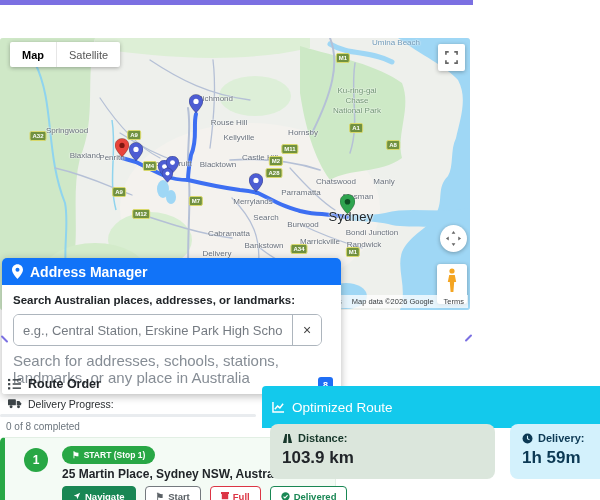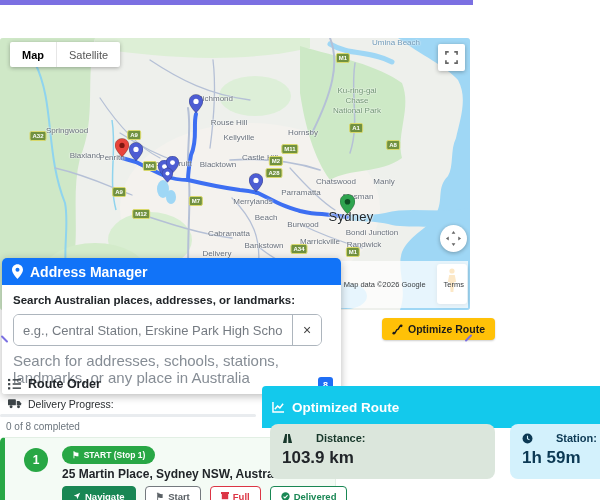--- a/index.html
+++ b/index.html
@@ -30,22 +30,22 @@
   .maptype button.sat{color:#565656;font-weight:normal;border-left:1px solid #e6e6e6;}
   .fullscreen{position:absolute;left:438px;top:6px;width:27px;height:27px;background:#fff;
     border:none;border-radius:2px;box-shadow:0 1px 4px rgba(0,0,0,.3);cursor:pointer;
     display:flex;align-items:center;justify-content:center;}
   .pan{position:absolute;left:440px;top:187px;width:27px;height:27px;background:#fff;
     border-radius:50%;box-shadow:0 1px 4px rgba(0,0,0,.3);display:flex;align-items:center;
     justify-content:center;cursor:pointer;}
   .pegman{position:absolute;left:437px;top:226px;width:30px;height:40px;background:#fff;
     border:none;border-radius:3px;box-shadow:0 1px 4px rgba(0,0,0,.3);cursor:pointer;
     display:flex;align-items:flex-start;justify-content:center;padding-top:4px;box-sizing:border-box;}
-  .attrib{position:absolute;right:2px;bottom:2px;display:flex;gap:18px;font-size:7.5px;
-    color:#3c4043;background:rgba(255,255,255,.75);padding:19px 4px;}
+  .attrib{position:absolute;right:2px;bottom:2px;display:flex;gap:10px;font-size:7.5px;
+    color:#3c4043;background:rgba(255,255,255,.75);padding:2px 4px;}
   .attrib span{cursor:default;}
   
   .address-panel{position:absolute;left:2px;top:258px;width:339px;
     box-shadow:0 2px 8px rgba(0,0,0,.28);border-radius:5px 5px 3px 3px;}
   .ap-header{height:27px;background:#1173f8;border-radius:5px 5px 0 0;display:flex;
     align-items:center;gap:7px;padding-left:10px;color:#fff;font-size:14px;font-weight:bold;}
   .ap-body{background:#fff;padding:9px 19px 8px 11px;border-radius:0 0 3px 3px;}
   .ap-label{font-size:11.5px;font-weight:bold;color:#212529;margin-bottom:8px;}
   .input-group{display:flex;height:30px;border:1px solid #adb5bd;border-radius:6px;
     overflow:hidden;background:#fff;}
@@ -84,26 +84,26 @@
   .act.navigate{background:#198754;border:1px solid #198754;color:#fff;}
   .act.start{border:1px solid #74797e;color:#5a6065;}
   .act.full{border:1px solid #dc3545;color:#dc3545;}
   .act.delivered{border:1px solid #198754;color:#198754;}
   
   .count-badge{position:absolute;left:318px;top:377px;width:15px;height:15px;background:#1f6ef5;
     border-radius:3px;color:#fff;font-size:9px;font-weight:bold;display:flex;
     align-items:center;justify-content:center;}
   .or-header{position:absolute;left:262px;top:386px;width:338px;height:42px;background:#13c9ec;
     border-radius:4px 0 0 0;display:flex;align-items:center;gap:7px;padding-left:10px;
-    box-sizing:border-box;color:#fff;font-size:13.5px;font-weight:bold;}
+    box-sizing:border-box;color:#fff;font-size:13.5px;font-weight:normal;}
   .stat-card{position:absolute;top:424px;height:55px;border-radius:8px;box-sizing:border-box;
     padding:8px 12px;}
   .stat-card.distance{left:270px;width:225px;background:#dbe6dc;}
   .stat-card.duration{left:510px;width:110px;background:#d3f1fc;}
-  .stat-label{display:flex;align-items:center;gap:23px;font-size:11px;font-weight:bold;}
+  .stat-label{display:flex;align-items:center;gap:5px;font-size:11px;font-weight:bold;}
   .distance .stat-label{color:#17372a;}
   .duration .stat-label{color:#0c3954;}
   .stat-value{margin-top:4px;font-size:17px;font-weight:600;color:#212529;}
   .duration .stat-value{color:#0c3954;}
 </style>
 </head>
 <body>
 
 <div class="stage">
 
@@ -170,21 +170,21 @@
         <span class="map-label park" style="left: 357px; top: 52px;">Ku-ring-gai</span>
         <span class="map-label park" style="left: 357px; top: 62px;">Chase</span>
         <span class="map-label park" style="left: 357px; top: 72px;">National Park</span>
         <span class="map-label town" style="left: 336px; top: 143px;">Chatswood</span>
         <span class="map-label town" style="left: 384px; top: 143px;">Manly</span>
         <span class="map-label town" style="left: 358px; top: 158px;">Mosman</span>
         <span class="map-label city" style="left: 351px; top: 178px;">Sydney</span>
         <span class="map-label town" style="left: 261px; top: 154px; margin-left: 40px;">Parramatta</span>
         <span class="map-label town" style="left: 253px; top: 163px;">Merrylands</span>
         <span class="map-label town" style="left: 303px; top: 186px;">Burwood</span>
-        <span class="map-label town" style="left: 266px; top: 179px;">Beach</span>
+        <span class="map-label town" style="left: 266px; top: 179px;">Search</span>
         <span class="map-label town" style="left: 372px; top: 194px;">Bondi Junction</span>
         <span class="map-label town" style="left: 320px; top: 203px; text-align: right;">Marrickville</span>
         <span class="map-label town" style="left: 364px; top: 206px;">Randwick</span>
         <span class="map-label town" style="left: 229px; top: 195px;">Cabramatta</span>
         <span class="map-label town" style="left: 264px; top: 207px;">Bankstown</span>
         <span class="map-label town" style="left: 217px; top: 215px;">Delivery</span>
       </div>
     <div id="map-badges">
         <span class="road-badge" style="left: 38px; top: 98px;">A32</span>
         <span class="road-badge" style="left: 134px; top: 97px;">A9</span>
@@ -286,30 +286,20 @@
     <div class="ap-body">
       <div class="ap-label">Search Australian places, addresses, or landmarks:</div>
       <div class="input-group">
         <input type="text" placeholder="e.g., Central Station, Erskine Park High School, 1 Ma" style="">
         <button class="clear-btn">×</button>
       </div>
       <div class="ap-helper">Search for addresses, schools, stations, landmarks, or any place in Australia</div>
     </div>
   </section>
 
-  <button class="optimize">
-    <span style="display:flex;">
-      <svg width="11" height="11" viewBox="0 0 12 12">
-          <path fill="none" stroke="#1b1b1b" stroke-width="1.6" d="M2,10 C5,10 4,6 6,6 C8,6 7,2 10,2"></path>
-          <circle cx="2" cy="10" r="1.5" fill="#1b1b1b"></circle>
-          <circle cx="10" cy="2" r="1.5" fill="#1b1b1b"></circle>
-        </svg>
-    </span>
-    <span>Optimize Route</span>
-  </button>
 
   <div class="corner-mark" style="left:0px;top:338px;transform:rotate(45deg);"></div>
   <div class="corner-mark" style="left:464px;top:337px;transform:rotate(-45deg);"></div>
 
   <div class="ro-header">
     <span style="display:flex;">
       <svg width="13" height="12" viewBox="0 0 14 13">
           <g stroke="#3c4347" stroke-width="1.6">
             <line x1="5" y1="2" x2="14" y2="2"></line>
             <line x1="5" y1="6.5" x2="14" y2="6.5"></line>
@@ -410,18 +400,18 @@
   </div>
 
   <div class="stat-card duration">
     <div class="stat-label">
       <span style="display:flex;">
         <svg width="11" height="11" viewBox="0 0 12 12">
             <circle cx="6" cy="6" r="5.4" fill="#0c3954"></circle>
             <path d="M6,3 V6.3 L8.2,7.5" stroke="#d3f1fc" stroke-width="1.2" fill="none"></path>
           </svg>
       </span>
-      <span>Station:</span>
+      <span>Delivery:</span>
     </div>
     <div class="stat-value">1h 59m</div>
   </div>
 
 </div>
 
 </body></html>

